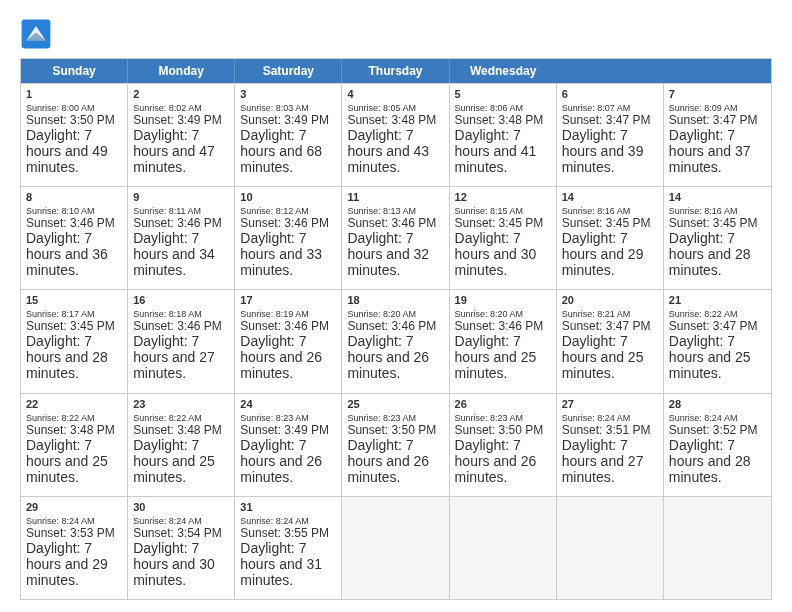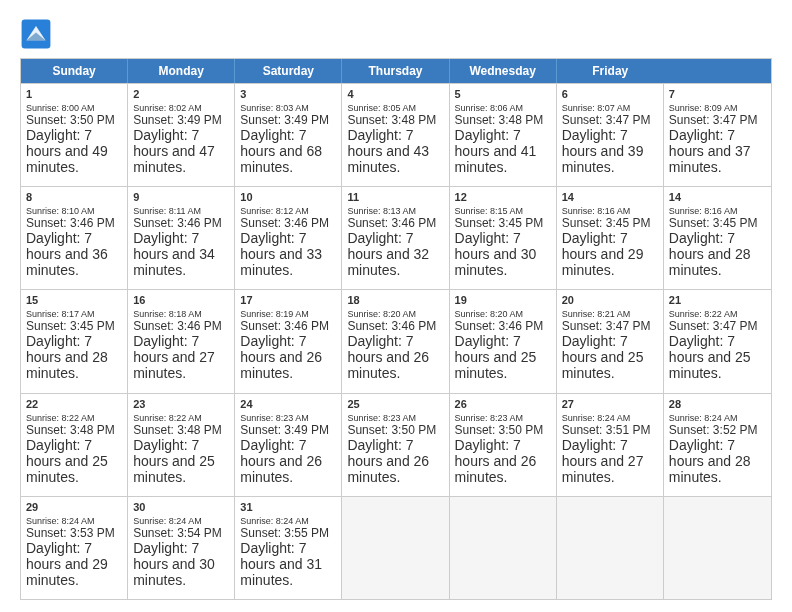--- a/index.html
+++ b/index.html
@@ -134,21 +134,20 @@
     </div>
   </div>
 
   <div class="calendar">
     <div class="cal-header-row">
         <div class="cal-header-cell">Sunday</div>
         <div class="cal-header-cell">Monday</div>
         <div class="cal-header-cell">Saturday</div>
         <div class="cal-header-cell">Thursday</div>
         <div class="cal-header-cell">Wednesday</div>
-        <div class="cal-header-cell">Friday</div>
       </div>
     <div class="cal-body">
         <div class="cal-week">
           <div class="cal-cell">
         <span class="day-num">1</span>
         <span class="sun">Sunrise: 8:00 AM</span><br>
         <span class="set">Sunset: 3:50 PM</span><br>
         <span class="day">Daylight: 7 hours and 49 minutes.</span>
       </div>
           <div class="cal-cell">

